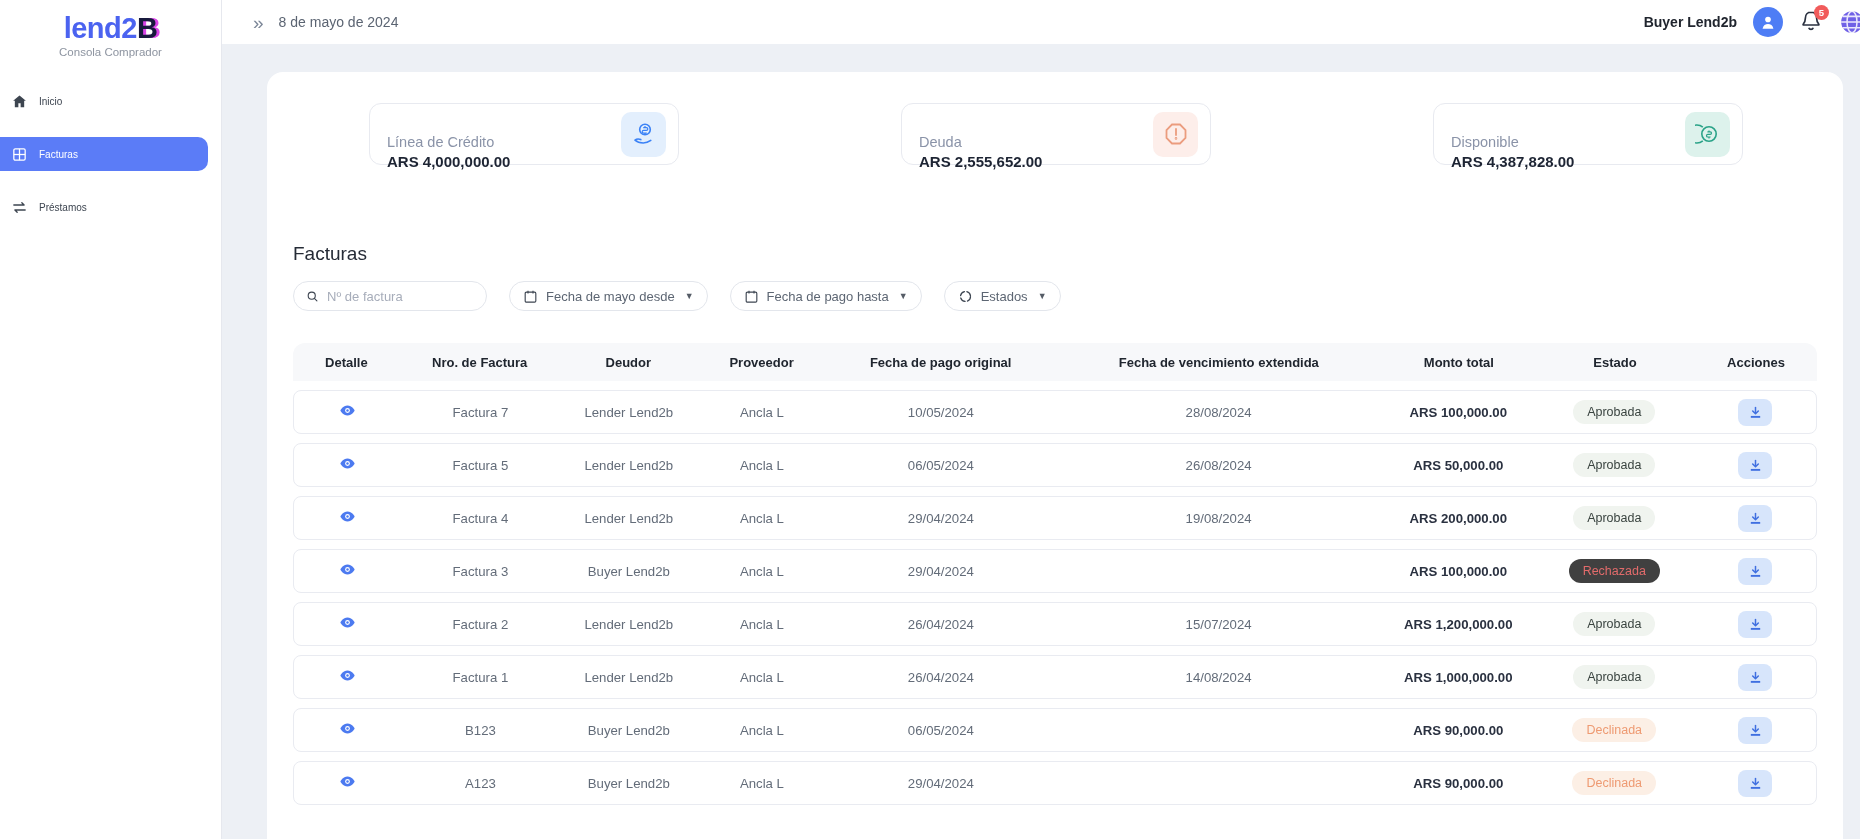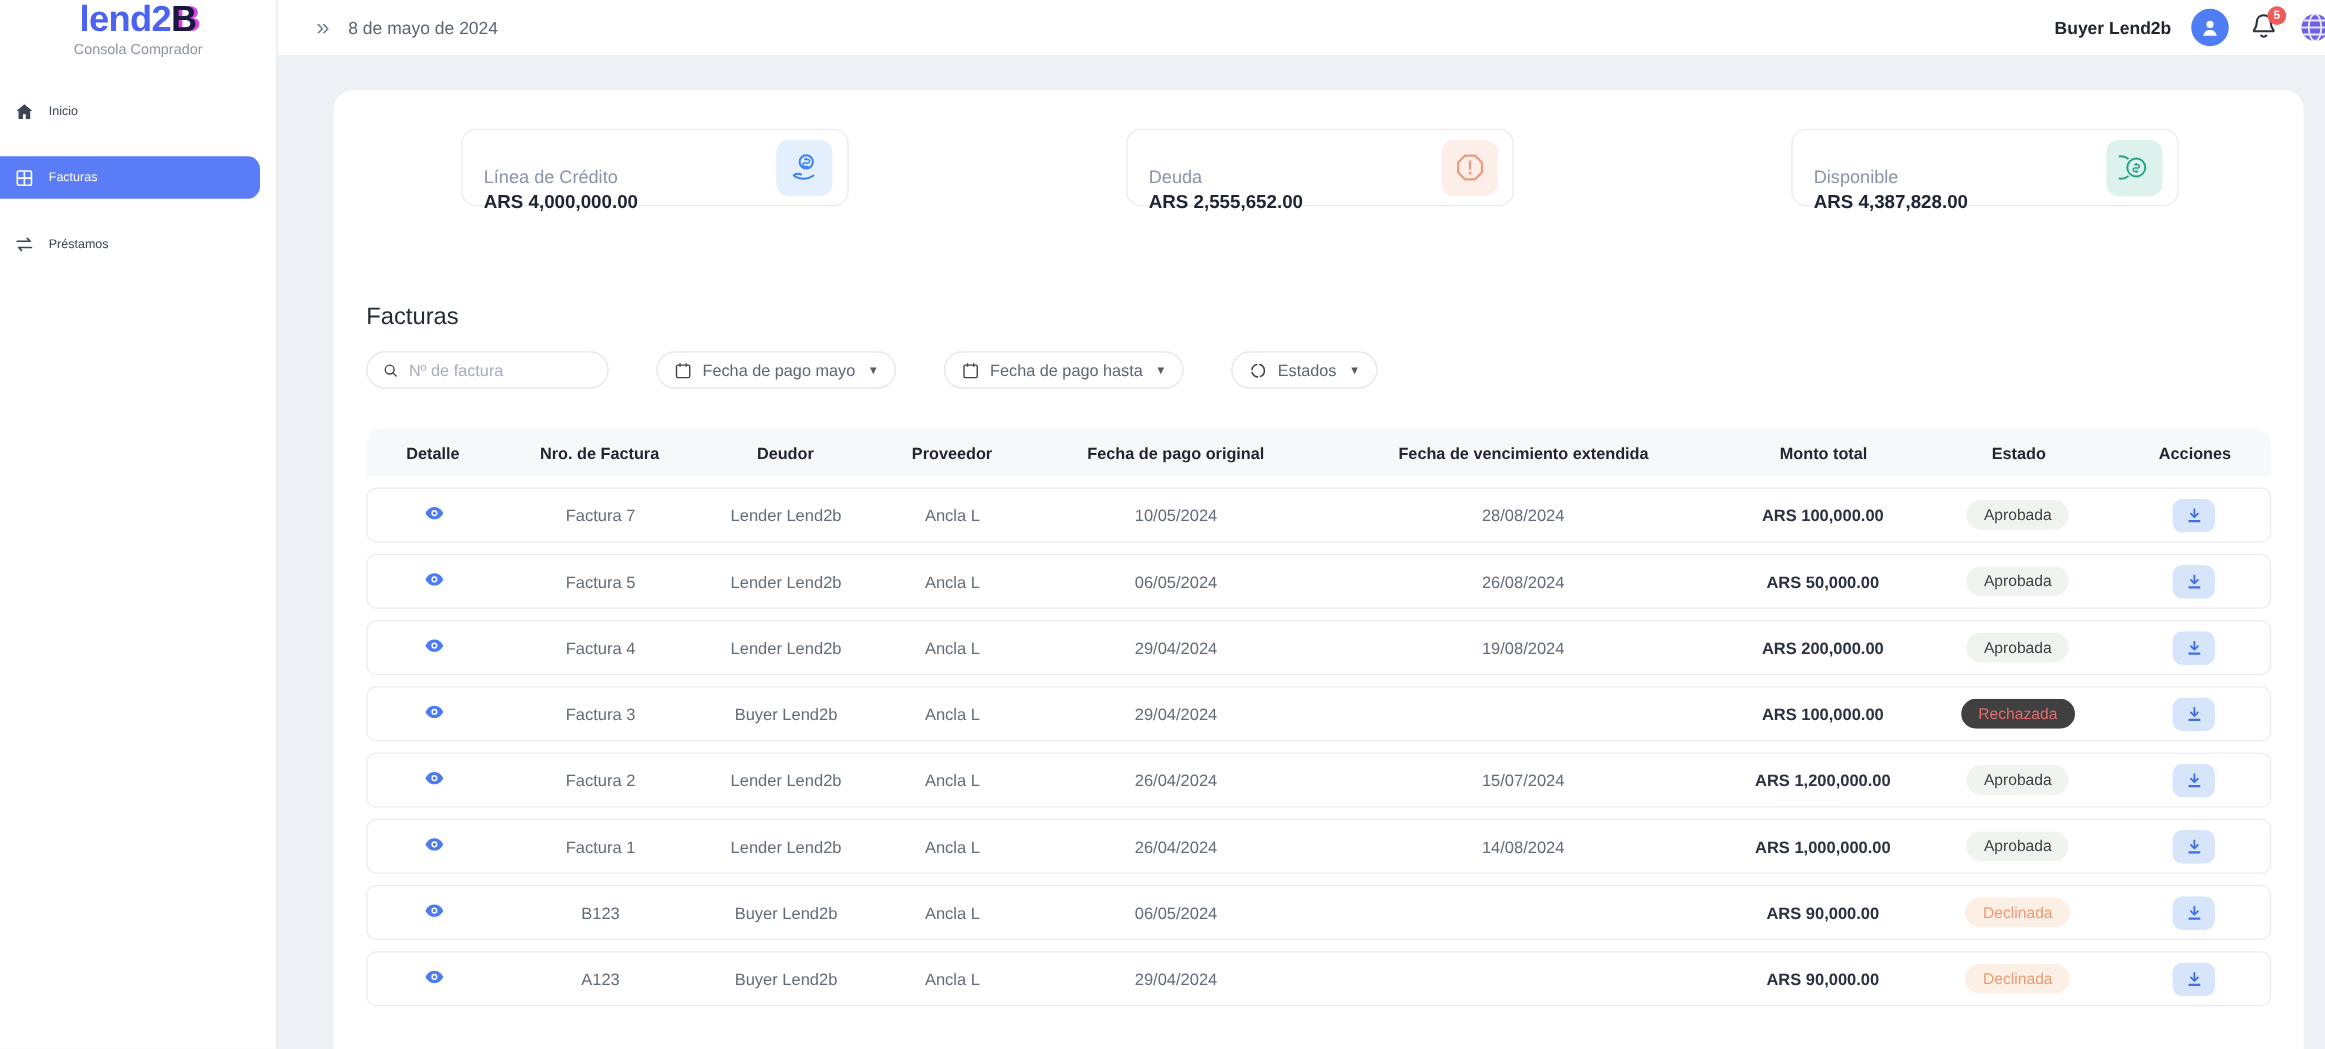--- a/index.html
+++ b/index.html
@@ -2,21 +2,21 @@
 <html><head>
 <meta charset="utf-8">
 <style>
   * { box-sizing: border-box; margin: 0; padding: 0; }
   html,body { width:1860px; height:839px; overflow:hidden;
     font-family:"Liberation Sans", sans-serif; background:#edf0f5; }
 
   
   .sidebar { position:absolute; left:0; top:0; width:222px; height:100%;
     background:#fff; border-right:1px solid #e6e8ee; z-index:5; }
-  .logo-wrap { text-align:center; padding-top:0; }
+  .logo-wrap { text-align:center; padding-top:12px; }
   .logo { font-size:29px; font-weight:700; letter-spacing:-0.5px; }
   .logo .lp { color:#4b63f0; }
   .logo .la { color:#181a3d; text-shadow:3px 0 0 #d944e8; }
   .logo-sub { font-size:11.5px; color:#8d94a0; margin-top:1px; }
   .nav { margin-top:26px; }
   .nav-item { display:flex; align-items:center; gap:11px; height:34px;
     padding-left:11px; margin-bottom:19px; width:208px; cursor:pointer;
     color:#3d4550; font-size:10px; }
   .nav-item svg { width:17px; height:17px; flex:none; }
   .nav-item.active { background:#5b7cf7; color:#fff; border-radius:0 10px 10px 0; }
@@ -46,21 +46,21 @@
     background:#fff; }
   .sum-label { font-size:14.5px; color:#8a93a8;margin-top:36px; }
   .sum-value { font-size:15px; font-weight:700; color:#1d2433; margin-top:3px; }
   .sum-icon { width:45px; height:45px; border-radius:10px; display:flex;
     align-items:center; justify-content:center; }
   .sum-icon svg { width:26px; height:26px; }
 
   .section-title { margin-top:78px; font-size:19px; font-weight:500; color:#252b36; }
 
   
-  .filters { display:flex; align-items:center; gap:38px; margin-top:16px; }
+  .filters { display:flex; align-items:center; gap:22px; margin-top:16px; }
   .search-box { display:flex; align-items:center; gap:8px; width:194px; height:30px;
     border:1px solid #e3e6ec; border-radius:15px; padding:0 12px; background:#fff; }
   .search-box input { border:none; outline:none; width:100%; font-size:13px;
     color:#444; font-family:"Liberation Sans",sans-serif; background:transparent; }
   .search-box input::placeholder { color:#a7adba; }
   .chip { display:flex; align-items:center; gap:8px; height:30px; padding:0 13px;
     border:1px solid #e3e6ec; border-radius:15px; background:#fff; font-size:13px;
     color:#5d6673; cursor:pointer; white-space:nowrap; }
   .chip .caret { font-size:9px; color:#555c66; margin-left:2px; }
 
@@ -213,21 +213,21 @@
         <line x1="15.3" y1="15.3" x2="20" y2="20" stroke="#3c4450" stroke-width="2" stroke-linecap="round"></line>
       </svg>
       <input type="text" placeholder="Nº de factura" style="">
     </div>
     <button class="chip">
       <svg viewBox="0 0 24 24" width="15" height="15">
         <rect x="3.5" y="5" width="17" height="16" rx="2" fill="none" stroke="#3c4450" stroke-width="1.8"></rect>
         <line x1="8" y1="2.6" x2="8" y2="7" stroke="#3c4450" stroke-width="1.8"></line>
         <line x1="16" y1="2.6" x2="16" y2="7" stroke="#3c4450" stroke-width="1.8"></line>
       </svg>
-      <span>Fecha de pago mayo</span>
+      <span>Fecha de mayo desde</span>
       <span class="caret">▼</span>
     </button>
     <button class="chip">
       <svg viewBox="0 0 24 24" width="15" height="15">
         <rect x="3.5" y="5" width="17" height="16" rx="2" fill="none" stroke="#3c4450" stroke-width="1.8"></rect>
         <line x1="8" y1="2.6" x2="8" y2="7" stroke="#3c4450" stroke-width="1.8"></line>
         <line x1="16" y1="2.6" x2="16" y2="7" stroke="#3c4450" stroke-width="1.8"></line>
       </svg>
       <span>Fecha de pago hasta</span>
       <span class="caret">▼</span>

